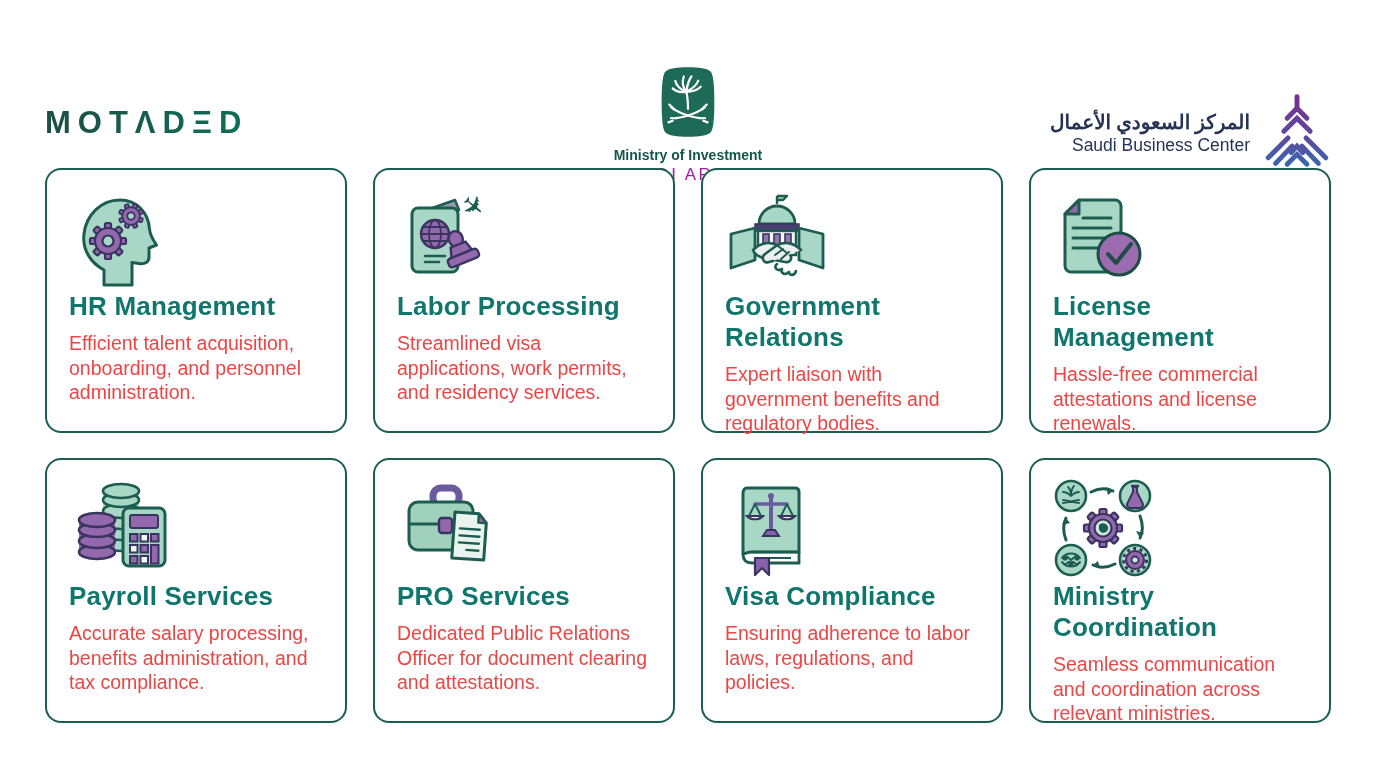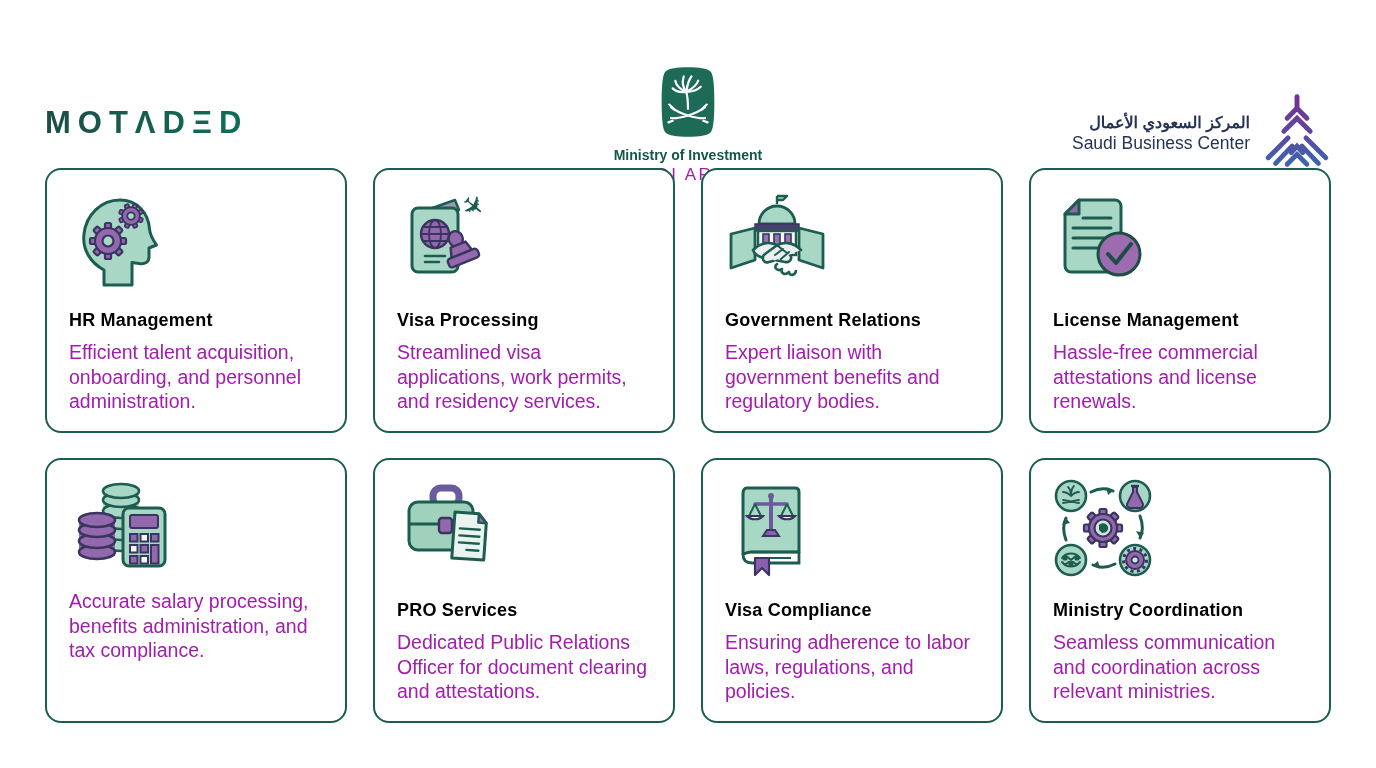--- a/index.html
+++ b/index.html
@@ -16,36 +16,36 @@
     background:linear-gradient(90deg,#1d4e46 0%,#0e6f59 100%);
     -webkit-background-clip:text;background-clip:text;
     -webkit-text-fill-color:transparent;
   }
   .ministry{position:absolute;left:0;right:0;top:16px;text-align:center;}
   .ministry svg{display:block;margin:0 auto;}
   .ministry-line1{font-size:14px;font-weight:700;color:#14564a;margin-top:4px;}
   .ministry-line2{font-size:17px;font-weight:400;color:#a21caf;letter-spacing:2.5px;margin-top:2px;}
   .sbc{position:absolute;right:42px;top:46px;display:flex;align-items:center;gap:10px;}
   .sbc-text{text-align:right;}
-  .sbc-arabic{font-family:Liberation Sans, sans-serif;font-size:16px;font-weight:700;color:#263357;direction:rtl;}
+  .sbc-arabic{font-family:Liberation Serif, serif;font-size:20px;font-weight:700;color:#263357;direction:rtl;}
   .sbc-english{font-size:17.5px;color:#263357;margin-top:1px;text-align:right;}
   
   .grid{
     position:absolute;left:45px;top:168px;
     display:grid;grid-template-columns:repeat(4,302px);
     grid-auto-rows:265px;column-gap:26px;row-gap:25px;
   }
   .card{
     box-sizing:border-box;background:#ffffff;
     border:2px solid #1b5e51;border-radius:16px;
     padding:18px 22px 16px 22px;
   }
   .icon-box{height:102px;display:flex;align-items:flex-start;}
-  .card-title{font-size:18px;font-weight:700;color:#000000;margin-top:20px;letter-spacing:.2px;}
-  .card-desc{font-size:19.5px;color:#a21caf;line-height:1.26;margin-top:9px;}
+  .card-title{font-size:26px;font-weight:700;color:#0f766e;margin-top:1px;letter-spacing:.2px;}
+  .card-desc{font-size:19.5px;color:#ef4444;line-height:1.26;margin-top:9px;}
 </style>
 </head>
 <body>
 
 <div class="header">
 
   <div class="motaded">MOTΛDΞD</div>
 
   <div class="ministry">
     <svg width="68" height="82" viewBox="0 0 80 88">
@@ -150,21 +150,21 @@
         <g transform="translate(78,20) rotate(40)">
           <text x="-14" y="9" font-size="27" fill="#1d5c50">✈</text>
         </g>
         <g transform="translate(64,64) rotate(-22)">
           <ellipse cx="0" cy="-14" rx="7" ry="8" fill="#9468ad" stroke="#3a3560" stroke-width="2.4"></ellipse>
           <path d="M-8 -8 L8 -8 L11 2 L-11 2 Z" fill="#9468ad" stroke="#3a3560" stroke-width="2.4" stroke-linejoin="round"></path>
           <rect x="-16" y="2" width="32" height="9" rx="3" fill="#9468ad" stroke="#3a3560" stroke-width="2.4"></rect>
         </g>
       </svg>
     </div>
-    <div class="card-title">Visa Processing</div>
+    <div class="card-title">Labor Processing</div>
     <div class="card-desc">Streamlined visa applications, work permits, and residency services.</div>
   </div>
 
   <div class="card">
     <div class="icon-box">
       <svg width="104" height="100" viewBox="0 0 104 100">
         <path d="M52 8 V16 M52 8 H62 L58 12 L52 12" stroke="#1d5c50" stroke-width="2.4" fill="#a8d8c5" stroke-linejoin="round"></path>
         <path d="M34 36 A18 18 0 0 1 70 36 Z" fill="#a8d8c5" stroke="#1d5c50" stroke-width="2.8" stroke-linejoin="round"></path>
         <rect x="30" y="36" width="44" height="7" fill="#47406e" stroke="#3a3560" stroke-width="1.5"></rect>
         <rect x="33" y="43" width="38" height="24" fill="#f4f7f6" stroke="#1d5c50" stroke-width="2.4"></rect>
@@ -229,20 +229,21 @@
           <rect x="71.5" y="56" width="7.5" height="7.5" fill="#f2f7f4"></rect>
           <rect x="82" y="56" width="7.5" height="7.5" fill="#9468ad"></rect>
           <rect x="61" y="67" width="7.5" height="7.5" fill="#f2f7f4"></rect>
           <rect x="71.5" y="67" width="7.5" height="7.5" fill="#9468ad"></rect>
           <rect x="61" y="78" width="7.5" height="7.5" fill="#9468ad"></rect>
           <rect x="71.5" y="78" width="7.5" height="7.5" fill="#f2f7f4"></rect>
           <rect x="82" y="67" width="7.5" height="18.5" fill="#9468ad"></rect>
         </g>
       </svg>
     </div>
+    <div class="card-title">Payroll Services</div>
     <div class="card-desc">Accurate salary processing, benefits administration, and tax compliance.</div>
   </div>
 
   <div class="card">
     <div class="icon-box">
       <svg width="104" height="100" viewBox="0 0 104 100">
         <rect x="36" y="10" width="26" height="18" rx="8" fill="none" stroke="#6b5b9e" stroke-width="7"></rect>
         <rect x="12" y="24" width="64" height="48" rx="9" fill="#9fd1bd" stroke="#1d5c50" stroke-width="3"></rect>
         <path d="M12 46 H76" stroke="#1d5c50" stroke-width="3"></path>
         <rect x="42" y="40" width="13" height="15" rx="3" fill="#9468ad" stroke="#3a3560" stroke-width="2.4"></rect>

